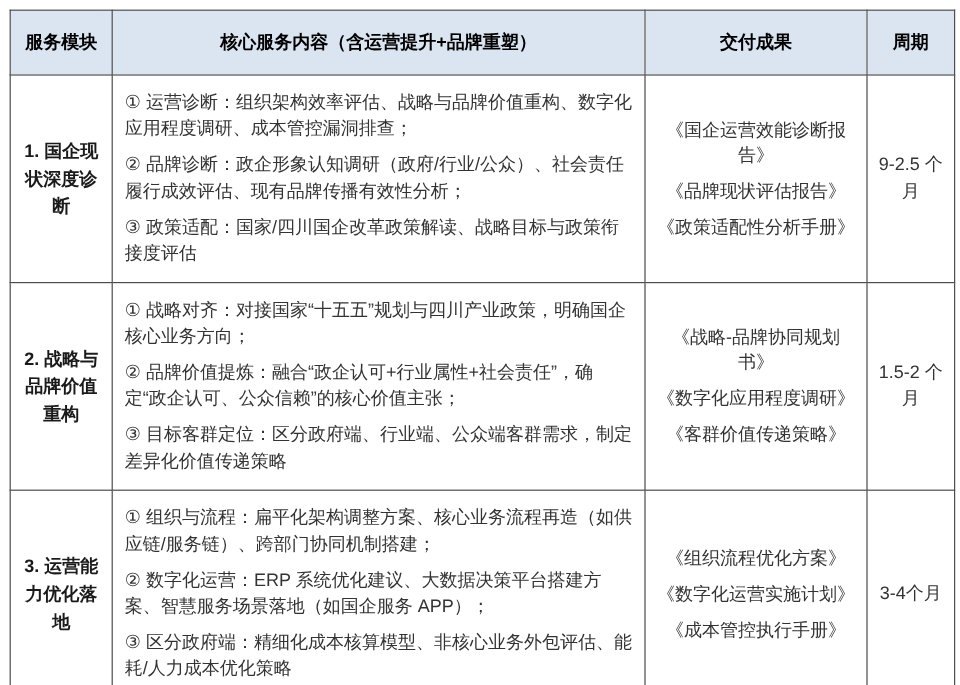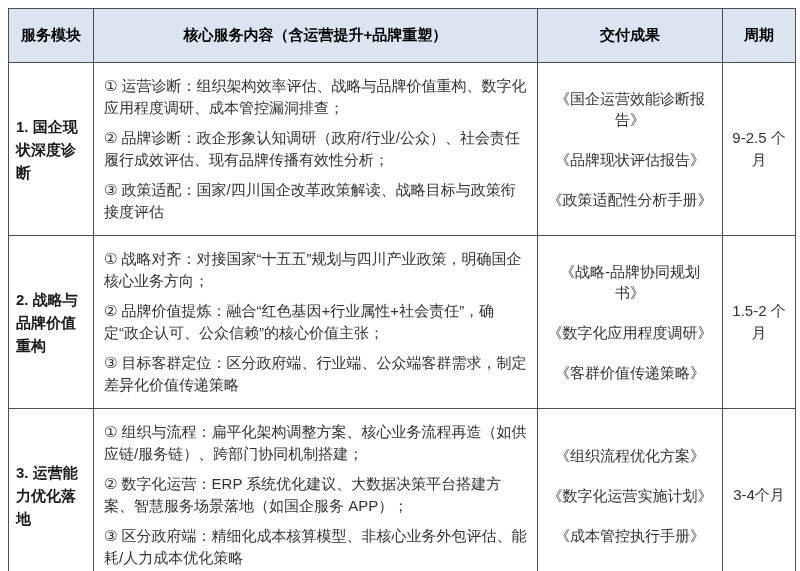--- a/index.html
+++ b/index.html
@@ -44,20 +44,21 @@
     text-align: center;
     vertical-align: middle;
     padding: 0 4px;
     margin-top: 48px;
   }
   td.module {
     font-weight: bold;
     color: #1a1a1a;
     font-size: 15px;
     line-height: 23px;
+    text-align: center;
     vertical-align: middle;
     padding: 0 7px;
   }
   td.content {
     font-size: 15px;
     line-height: 22px;
     vertical-align: middle;
     padding: 4px 10px 4px 10px;
     color: #333333;
     text-align: left;
@@ -67,21 +68,21 @@
   }
   td.deliverables {
     font-size: 15px;
     line-height: 21px;
     text-align: center;
     vertical-align: middle;
     padding: 4px 8px;
     color: #333333;
   }
   td.deliverables p {
-    margin: 19px 0;
+    margin: 9px 0;
   }
   td.period {
     font-size: 15px;
     line-height: 22px;
     text-align: center;
     vertical-align: middle;
     padding: 0 6px;
     color: #333333;
   }
 </style>
@@ -116,21 +117,21 @@
           <p>《国企运营效能诊断报告》</p>
           <p>《品牌现状评估报告》</p>
           <p>《政策适配性分析手册》</p>
         </td>
         <td class="period">9-2.5 个月</td>
       </tr>
       <tr class="row-2">
         <td class="module">2. 战略与品牌价值重构</td>
         <td class="content">
           <p>① 战略对齐：对接国家“十五五”规划与四川产业政策，明确国企核心业务方向；</p>
-          <p>② 品牌价值提炼：融合“红色基因+行业属性+社会责任”，确定“政企认可、公众信赖”的核心价值主张；</p>
+          <p>② 品牌价值提炼：融合“政企认可+行业属性+社会责任”，确定“政企认可、公众信赖”的核心价值主张；</p>
           <p>③ 目标客群定位：区分政府端、行业端、公众端客群需求，制定差异化价值传递策略</p>
         </td>
         <td class="deliverables">
           <p>《战略-品牌协同规划书》</p>
           <p>《数字化应用程度调研》</p>
           <p>《客群价值传递策略》</p>
         </td>
         <td class="period">1.5-2 个月</td>
       </tr>
       <tr class="row-3">

